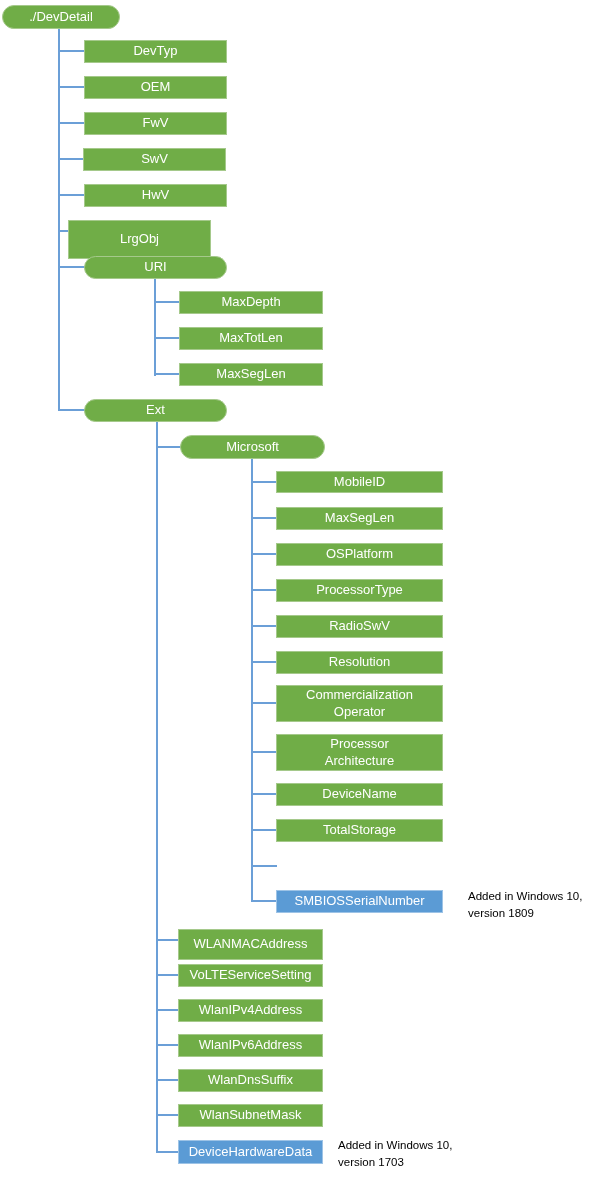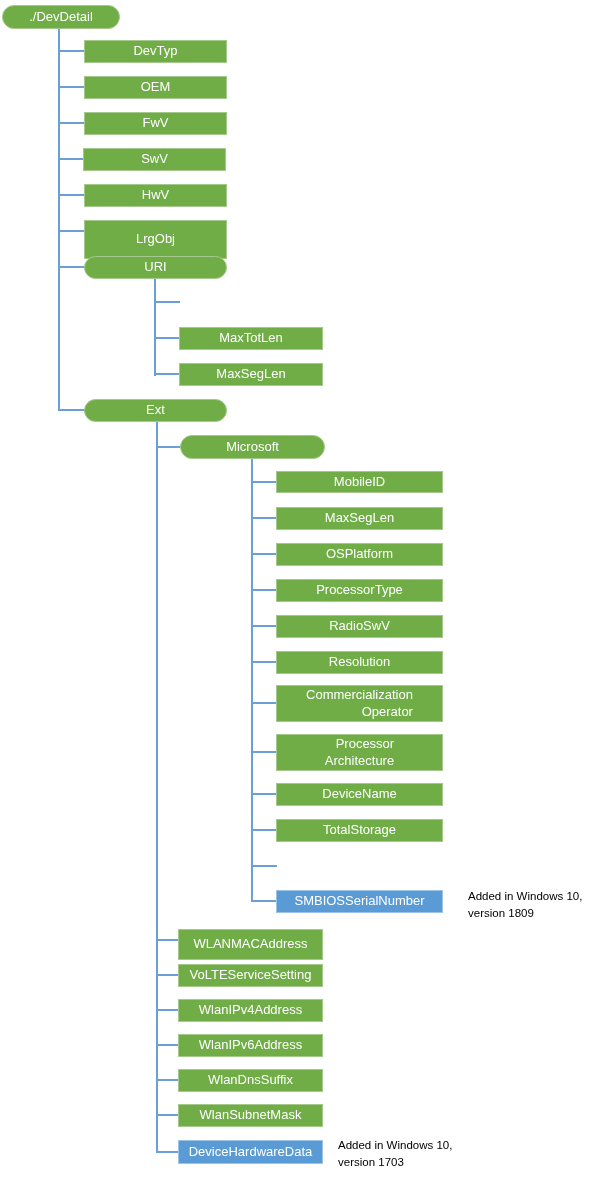--- a/index.html
+++ b/index.html
@@ -14,21 +14,21 @@
   .node {
     position: absolute;
     background: var(--node-green);
     border: 1px solid var(--node-green-border);
     color: var(--label-text);
     font-size: 13px;
     line-height: 1.25;
     display: flex;
     align-items: center;
     justify-content: center;
-    text-align: right;
+    text-align: center;
     white-space: pre-line;
     box-sizing: border-box;
   }
   .pill { border-radius: 13px; }
   .blue {
     background: var(--node-blue);
     border-color: var(--node-blue-border);
   }
   .vline, .hline {
     position: absolute;
@@ -87,23 +87,24 @@
   <div class="hline" style="left:156px;top:1114px;width:23px;height:2px"></div>
   <div class="hline" style="left:156px;top:1151px;width:23px;height:2px"></div>
 
   <div class="node pill" style="left:2px;top:5px;width:118px;height:24px">./DevDetail</div>
 
   <div class="node" style="left:84px;top:40px;width:143px;height:23px">DevTyp</div>
   <div class="node" style="left:84px;top:76px;width:143px;height:23px">OEM</div>
   <div class="node" style="left:84px;top:112px;width:143px;height:23px">FwV</div>
   <div class="node" style="left:83px;top:148px;width:143px;height:23px">SwV</div>
   <div class="node" style="left:84px;top:184px;width:143px;height:23px">HwV</div>
-  <div class="node" style="left:84px;top:220px;width:143px;height:39px">LrgObj</div>
+  <div class="node" style="left:68px;top:220px;width:143px;height:39px">LrgObj</div>
 
   <div class="node pill" style="left:84px;top:256px;width:143px;height:23px">URI</div>
+  <div class="node" style="left:179px;top:291px;width:144px;height:23px">MaxDepth</div>
   <div class="node" style="left:179px;top:327px;width:144px;height:23px">MaxTotLen</div>
   <div class="node" style="left:179px;top:363px;width:144px;height:23px">MaxSegLen</div>
 
   <div class="node pill" style="left:84px;top:399px;width:143px;height:23px">Ext</div>
   <div class="node pill" style="left:180px;top:435px;width:145px;height:24px">Microsoft</div>
 
   <div class="node" style="left:276px;top:471px;width:167px;height:22px">MobileID</div>
   <div class="node" style="left:276px;top:507px;width:167px;height:23px">MaxSegLen</div>
   <div class="node" style="left:276px;top:543px;width:167px;height:23px">OSPlatform</div>
   <div class="node" style="left:276px;top:579px;width:167px;height:23px">ProcessorType</div>

